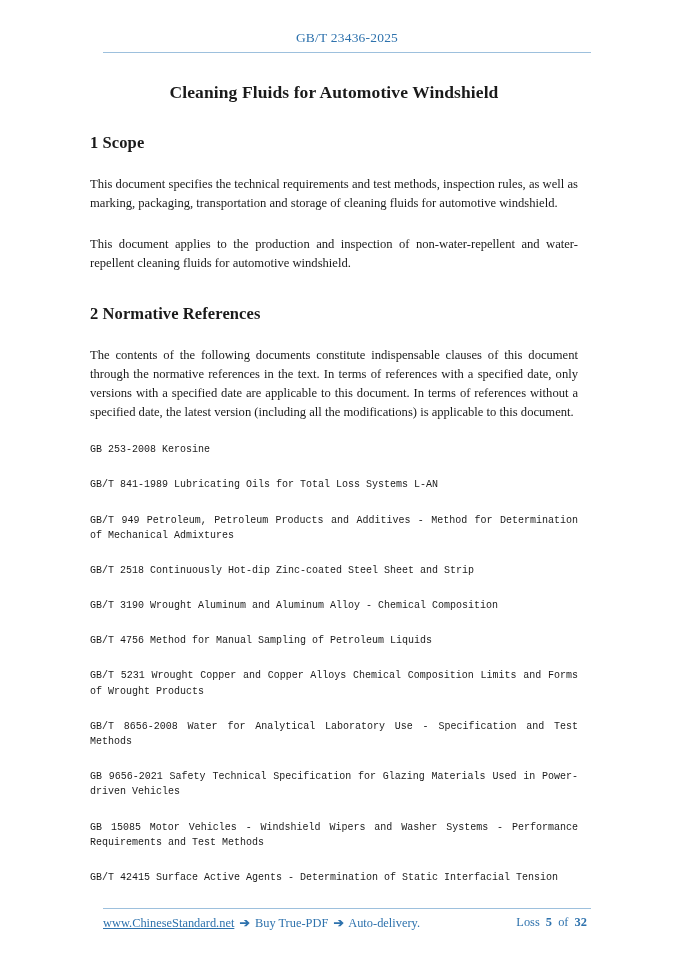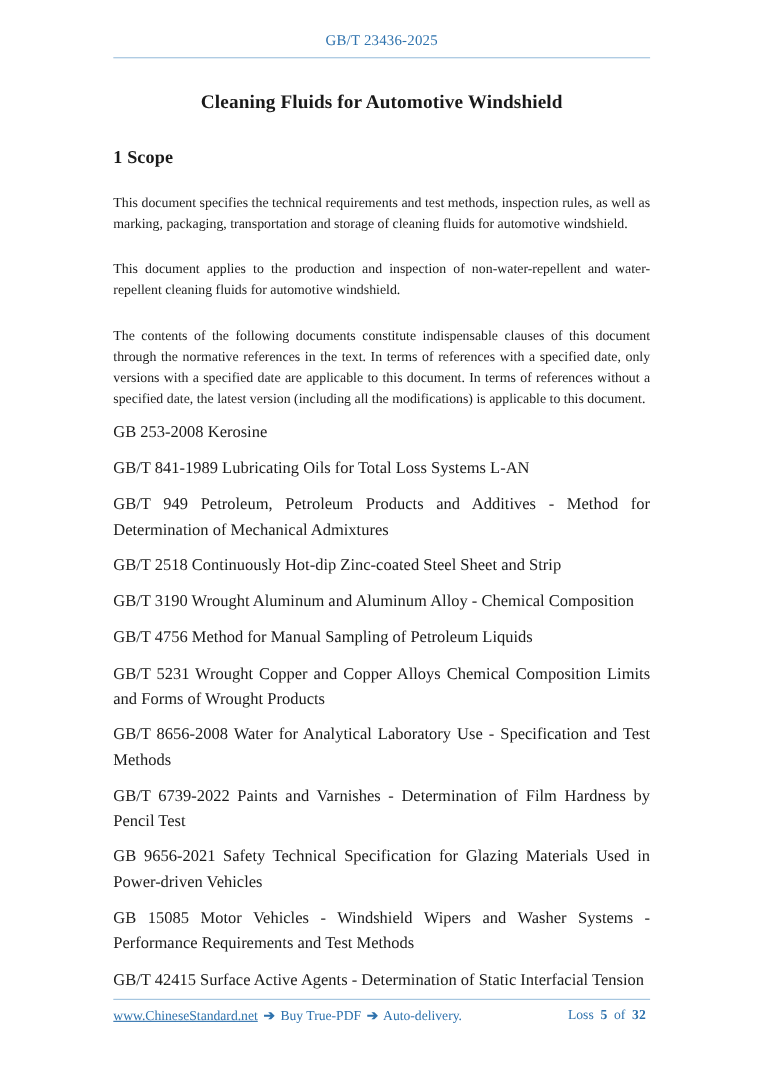--- a/index.html
+++ b/index.html
@@ -44,21 +44,21 @@
     width: 488px;
     height: 0;
     border-top: 1.2px solid #9dc0dd;
   }
   .rule-header { top: 52px; }
   .rule-footer { top: 908px; }
 
   
   .content {
     position: absolute;
-    left: 103px;
+    left: 90px;
     top: 74px;
     width: 488px;
   }
 
   .doc-title {
     font-size: 17.5px;
     font-weight: bold;
     text-align: center;
     margin: 0 0 0 0;
     padding-top: 8px;
@@ -74,25 +74,26 @@
 
   p.para {
     font-size: 12.6px;
     line-height: 1.52;
     text-align: justify;
     text-justify: inter-word;
     margin: 22px 0 0 0;
   }
 
   p.ref {
-    font-size: 15px;
+    font-size: 10px;
     line-height: 1.52;
     text-align: justify;
     text-justify: inter-word;
-    margin: 10px 0 0 0;
+    margin: 20px 0 0 0;
+    font-family: Liberation Mono, monospace;
   }
 
   
   .footer {
     position: absolute;
     left: 103px;
     top: 915px;
     width: 488px;
     font-size: 12.4px;
     color: #2e72ad;
@@ -134,31 +135,31 @@
   <div class="rule rule-header"></div>
 
   <div class="content">
 
     <h1 class="doc-title">Cleaning Fluids for Automotive Windshield</h1>
 
     <h2 class="section-heading">1 Scope</h2>
     <p class="para">This document specifies the technical requirements and test methods, inspection rules, as well as marking, packaging, transportation and storage of cleaning fluids for automotive windshield.</p>
     <p class="para">This document applies to the production and inspection of non-water-repellent and water-repellent cleaning fluids for automotive windshield.</p>
 
+    <h2 class="section-heading">2 Normative References</h2>
     <p class="para">The contents of the following documents constitute indispensable clauses of this document through the normative references in the text. In terms of references with a specified date, only versions with a specified date are applicable to this document. In terms of references without a specified date, the latest version (including all the modifications) is applicable to this document.</p>
 
     <p class="ref">GB 253-2008 Kerosine</p>
     <p class="ref">GB/T 841-1989 Lubricating Oils for Total Loss Systems L-AN</p>
     <p class="ref">GB/T 949 Petroleum, Petroleum Products and Additives - Method for Determination of Mechanical Admixtures</p>
     <p class="ref">GB/T 2518 Continuously Hot-dip Zinc-coated Steel Sheet and Strip</p>
     <p class="ref">GB/T 3190 Wrought Aluminum and Aluminum Alloy - Chemical Composition</p>
     <p class="ref">GB/T 4756 Method for Manual Sampling of Petroleum Liquids</p>
     <p class="ref">GB/T 5231 Wrought Copper and Copper Alloys Chemical Composition Limits and Forms of Wrought Products</p>
     <p class="ref">GB/T 8656-2008 Water for Analytical Laboratory Use - Specification and Test Methods</p>
-    <p class="ref">GB/T 6739-2022 Paints and Varnishes - Determination of Film Hardness by Pencil Test</p>
     <p class="ref">GB 9656-2021 Safety Technical Specification for Glazing Materials Used in Power-driven Vehicles</p>
     <p class="ref">GB 15085 Motor Vehicles - Windshield Wipers and Washer Systems - Performance Requirements and Test Methods</p>
     <p class="ref">GB/T 42415 Surface Active Agents - Determination of Static Interfacial Tension</p>
 
   </div>
 
   <div class="rule rule-footer"></div>
 
   <div class="footer">
     <div class="footer-left">

